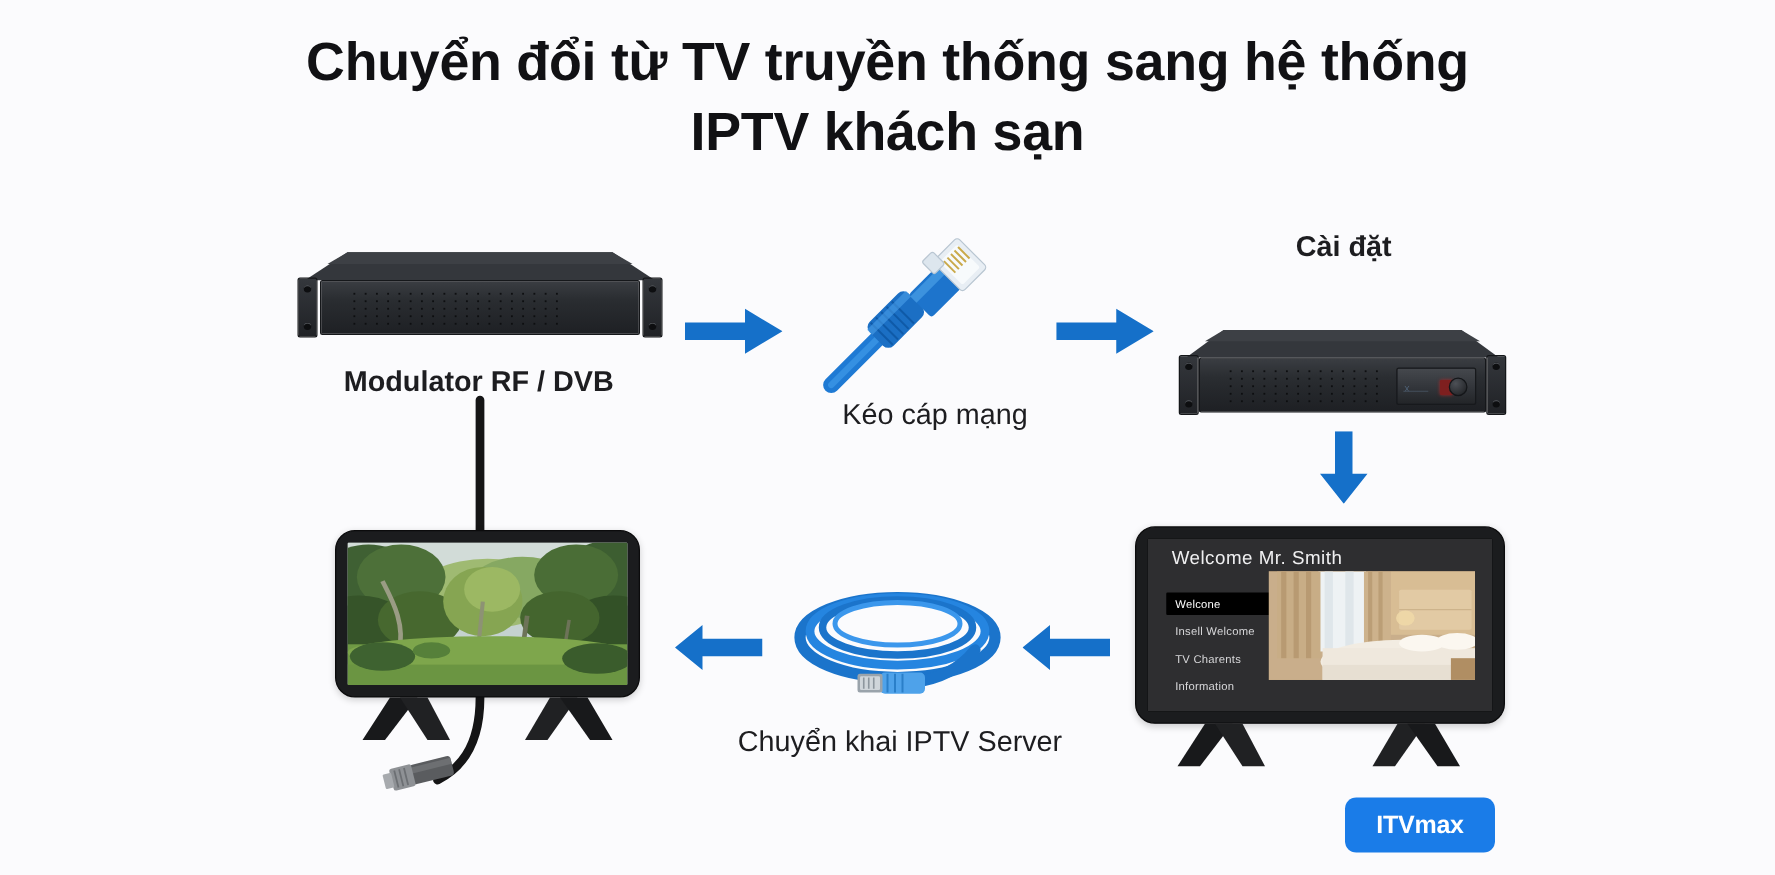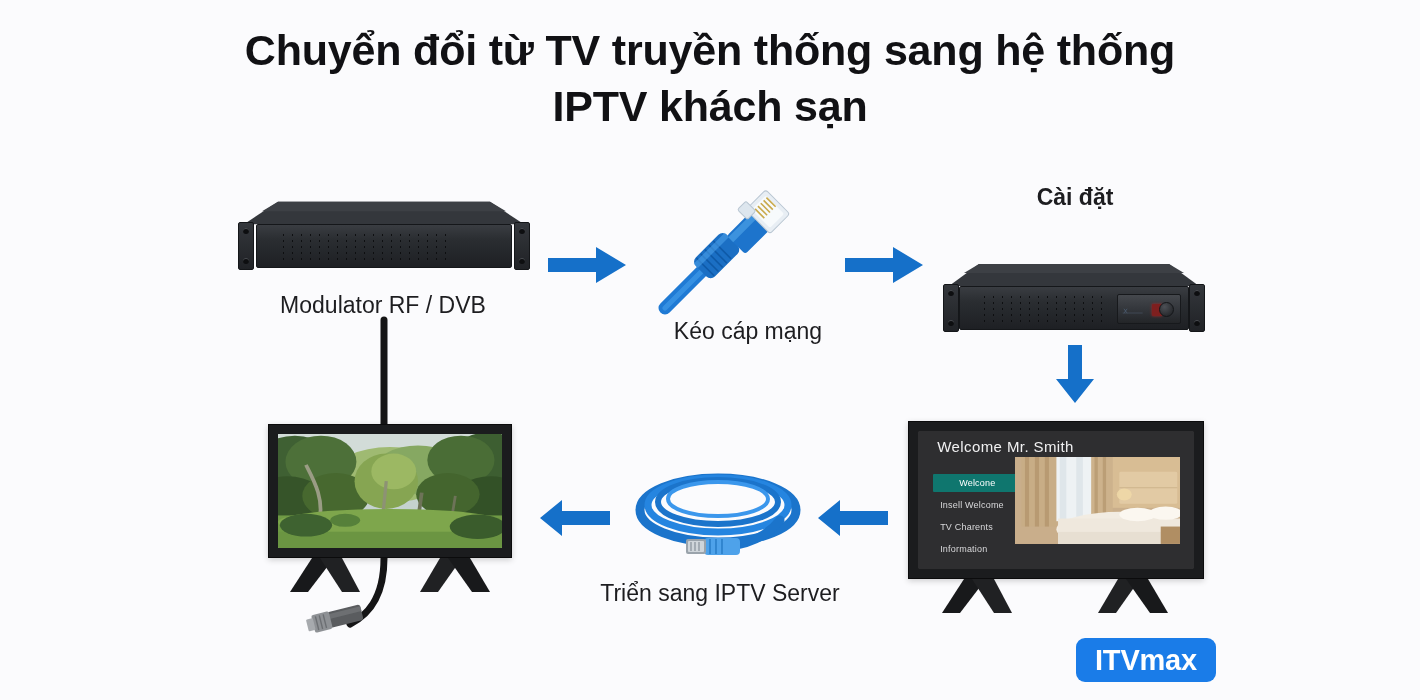--- a/index.html
+++ b/index.html
@@ -144,21 +144,21 @@
 
   
   .tv { position: absolute; }
   .tv-frame {
     position: absolute;
     left: 0; top: 0;
     width: 100%;
     height: calc(100% - 38px);
     background: #1b1c1e;
     border: 1px solid #0b0b0c;
-    border-radius: 0;
+    border-radius: 16px;
     box-sizing: border-box;
     padding: 9px;
     box-shadow: 0 2px 6px rgba(0,0,0,0.18);
   }
   .tv-screen {
     position: relative;
     width: 100%;
     height: 100%;
     overflow: hidden;
     background: #000;
@@ -200,23 +200,22 @@
   }
   .iptv-item {
     font-size: 9px;
     color: #d8d8da;
     padding: 4px 7px;
     letter-spacing: 0.2px;
     margin-bottom: 4px;
     border-radius: 1px;
   }
   .iptv-item.active {
-    background: #0f766e;
+    background: #000000;
     color: #ffffff;
-    text-align: center;
   }
   .iptv-photo {
     position: absolute;
     right: 5%;
     top: 19%;
     width: 60%;
     height: 63%;
     overflow: hidden;
     background: #b99a74;
   }
@@ -224,26 +223,26 @@
 
   
   .cable-svg { position: absolute; }
   .cable-svg svg { display: block; overflow: visible; }
 
   
   .logo-badge {
     position: absolute;
     left: 1076px;
     top: 638px;
-    width: 140px;
+    width: 120px;
     height: 44px;
     background: #1a7ce8;
     border-radius: 9px;
     color: #ffffff;
-    font-size: 29px;
+    font-size: 20px;
     font-weight: 700;
     letter-spacing: -0.2px;
     display: flex;
     align-items: center;
     justify-content: center;
     box-sizing: border-box;
   }
 </style>
 </head>
 <body>
@@ -256,21 +255,21 @@
     <svg class="srv-top" viewBox="0 0 292 28" preserveAspectRatio="none">
       <polygon points="40,2 252,2 286,26 6,26" fill="#34373c"></polygon>
       <polygon points="40,2 252,2 268,12 24,12" fill="#3d4045"></polygon>
     </svg>
     <div class="ear left"></div>
     <div class="ear right"></div>
     <div class="srv-face">
       <div class="vents"></div>
     </div>
   </div>
-  <div class="caption" style="left:233px; top:290px; width:300px;">Modulator RF / DVB</div>
+  <div class="caption" style="left:233px; top:290px; width:300px;font-weight:bold;">Modulator RF / DVB</div>
 
   <div class="arrow" style="left:548px; top:245px;">
     <svg width="78" height="40" viewBox="0 0 78 40">
       <polygon points="0,13 48,13 48,2 78,20 48,38 48,27 0,27" fill="#1570c9"></polygon>
     </svg>
   </div>
 
   <div class="cable-svg" style="left:655px; top:196px;">
     <svg width="140" height="120" viewBox="0 0 140 120">
 
@@ -431,21 +430,21 @@
         <rect x="0" y="3" width="20" height="15" rx="2" fill="#9aa3ab"></rect>
         <rect x="2" y="5" width="16" height="11" rx="1" fill="#cfd5da"></rect>
         <g stroke="#8d969e" stroke-width="1.3">
           <line x1="5" y1="6" x2="5" y2="15"></line>
           <line x1="9" y1="6" x2="9" y2="15"></line>
           <line x1="13" y1="6" x2="13" y2="15"></line>
         </g>
       </g>
     </svg>
   </div>
-  <div class="caption" style="left:580px; top:578px; width:280px;">Triển sang IPTV Server</div>
+  <div class="caption" style="left:580px; top:578px; width:280px;">Chuyển khai IPTV Server</div>
 
   <div class="arrow" style="left:540px; top:498px;">
     <svg width="70" height="40" viewBox="0 0 70 40">
       <polygon points="70,13 22,13 22,2 0,20 22,38 22,27 70,27" fill="#1570c9"></polygon>
     </svg>
   </div>
 
   <div class="cable-svg" style="left:300px; top:320px;">
     <svg width="160" height="330" viewBox="0 0 160 330">
       <path d="M84,0 L84,238 C84,280 66,296 50,304" stroke="#151516" stroke-width="7" fill="none" stroke-linecap="round"></path>

